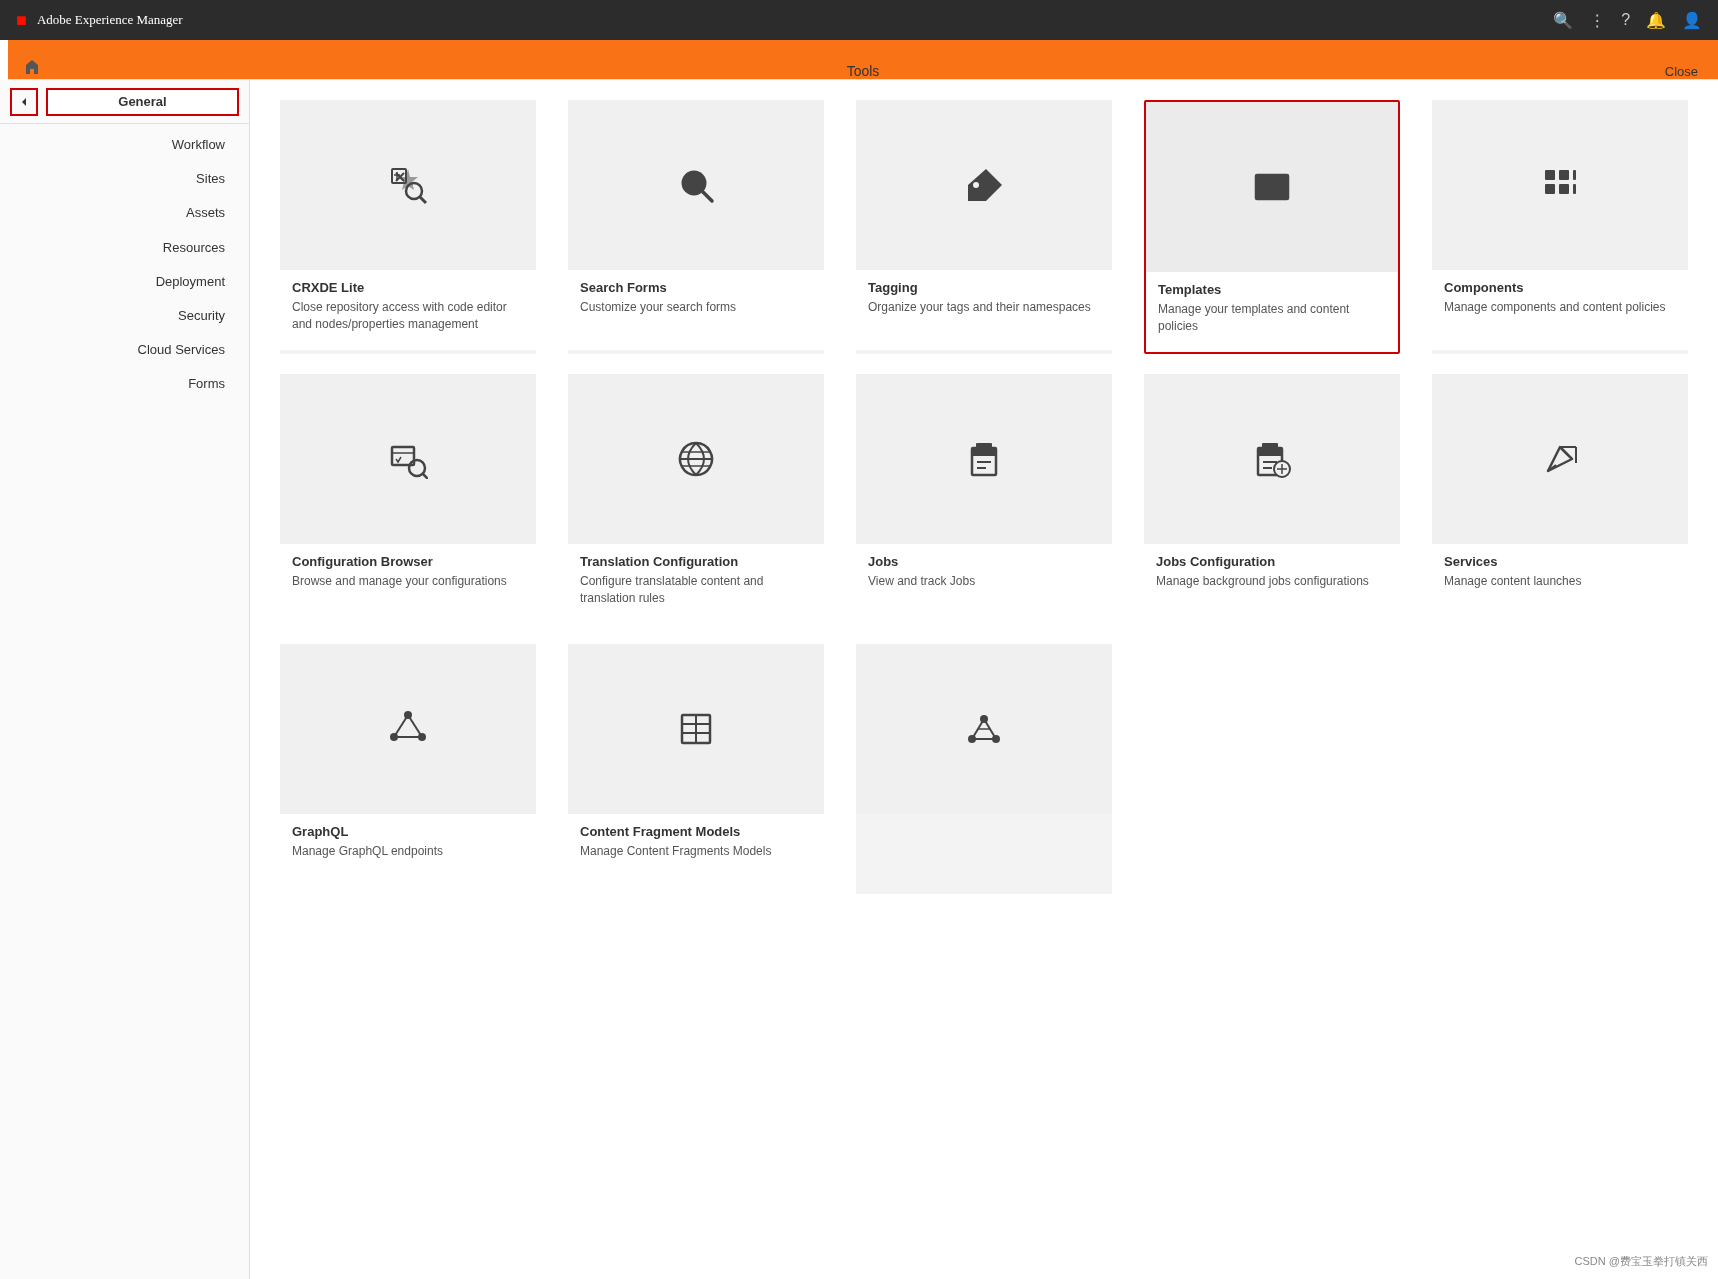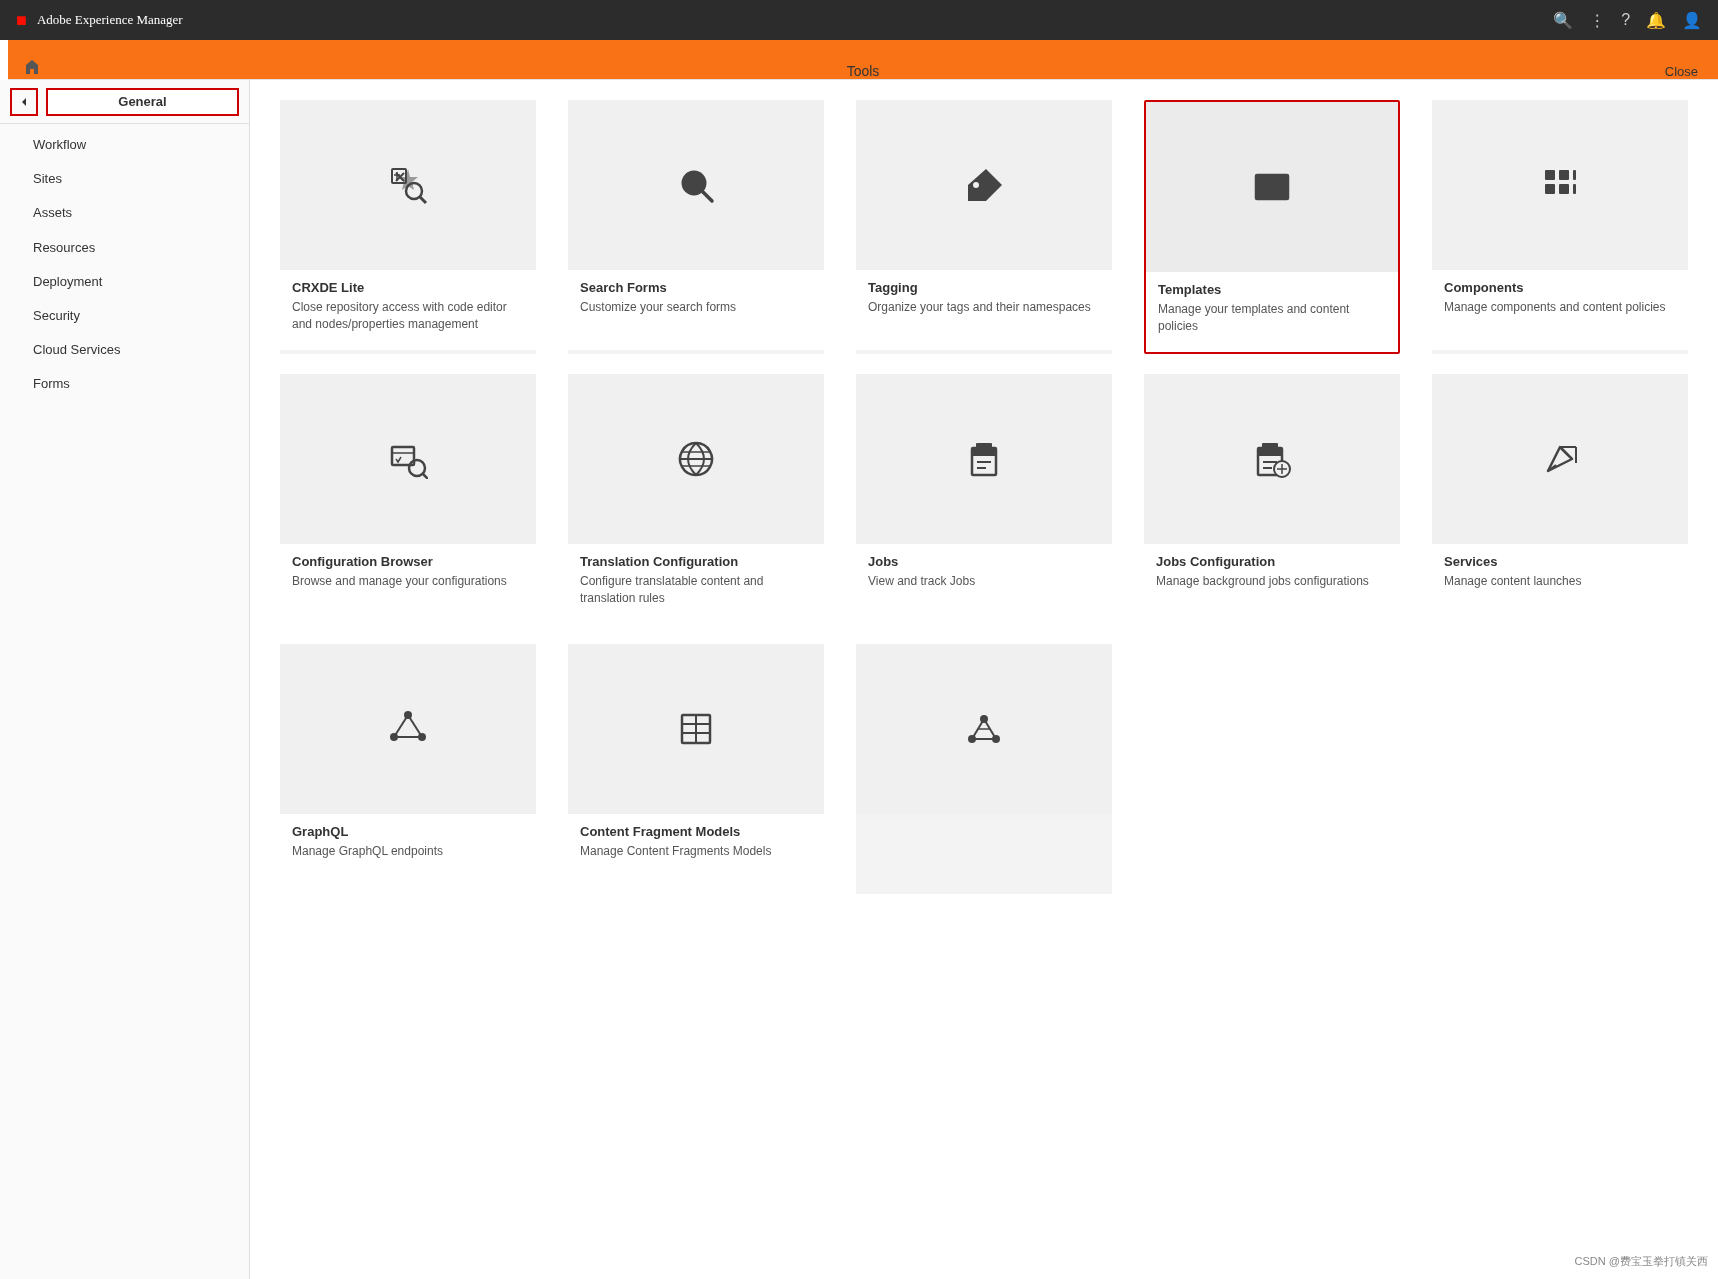--- a/index.html
+++ b/index.html
@@ -70,21 +70,21 @@
       flex: 1;
       height: 28px;
       border: 2px solid #cc0000;
       display: flex; align-items: center; justify-content: center;
       cursor: pointer;
       font-size: 13px;
       font-weight: 600;
       color: #333;
       background: #fff;
     }
-    .sidebar-nav { padding: 4px 9px; }
+    .sidebar-nav { padding: 4px 0; text-align: right; }
     .sidebar-item {
       padding: 8px 24px;
       cursor: pointer;
       color: #333;
       font-size: 13px;
       line-height: 1.4;
     }
 
     
     .main-content {

